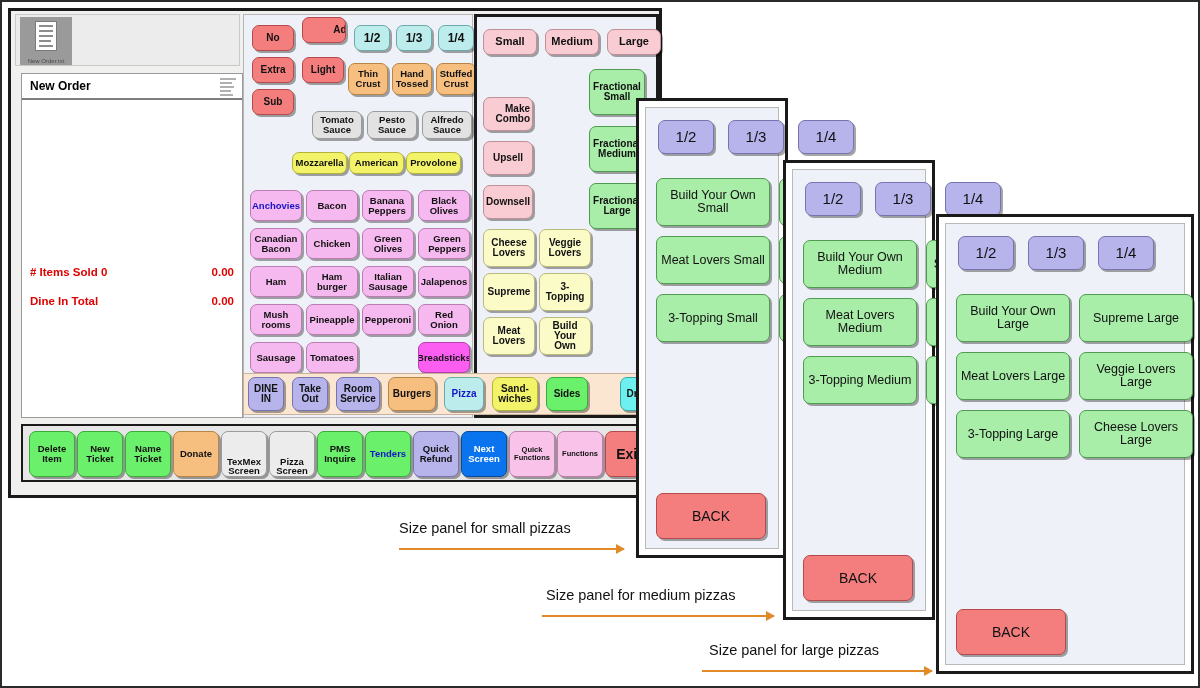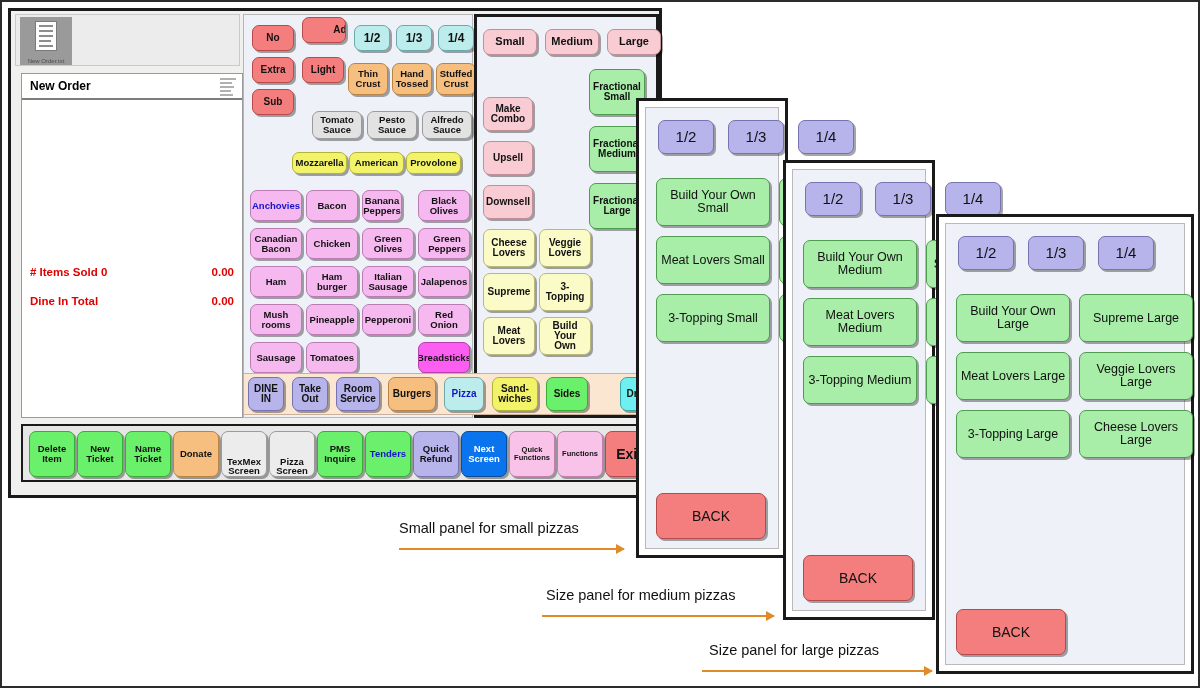--- a/index.html
+++ b/index.html
@@ -160,21 +160,21 @@
   .c-cyan   { background: #bdecec; border-color: #6ea9a9; }
   .c-orange { background: #f6bf80; border-color: #b98545; }
   .c-gray   { background: #e2e2e2; border-color: #9b9b9b; }
   .c-yellow { background: #f3f36a; border-color: #b3b33c; }
   .c-pink   { background: #f5b8ef; border-color: #bb7cb3; }
   .c-magenta{ background: #fb5ef0; border-color: #b840ae; text-align: right; }
   .c-cream  { background: #fbfbc8; border-color: #b9b97b; }
   .c-green  { background: #a8eda8; border-color: #4f9b4f; }
   .c-purple { background: #b7b4ec; border-color: #7673b0; }
   .c-blue   { background: #0a74ee; border-color: #0a4c99; color:#ffffff; }
-  .c-peach  { background: #f9cbd3; border-color: #c08f97; }
+  .c-peach  { background: #f9cbd3; border-color: #c08f97; text-align: right; }
   .c-ltpink { background: #f9c3e9; border-color: #c07fae; }
   .c-sky    { background: #6ef0f0; border-color: #3aa8a8; margin-left: 24px; }
   .c-lgreen { background: #6bf06b; border-color: #39ab39; justify-content: center; }
   .c-white  { background: #ececec; border-color: #9b9b9b; align-items: flex-end; }
   .t-blue   { color: #1414c8; }
 
   
   .cat-bar {
     position: absolute;
     left: 232px; top: 362px;
@@ -358,21 +358,21 @@
               <span>Provolone</span>
             </div>
           </div>
         <div id="mod-top">
             <div class="btn c-pink t-blue" style="left: 6px; top: 175px; width: 52px; height: 31px; font-size: 9.5px;">
               <span>Anchovies</span>
             </div>
             <div class="btn c-pink" style="left: 62px; top: 175px; width: 52px; height: 31px; font-size: 9.5px;">
               <span>Bacon</span>
             </div>
-            <div class="btn c-pink" style="left: 118px; top: 175px; width: 40px; height: 31px; font-size: 9.5px;">
+            <div class="btn c-pink" style="left: 118px; top: 175px; width: 50px; height: 31px; font-size: 9.5px;">
               <span>Banana Peppers</span>
             </div>
             <div class="btn c-pink" style="left: 174px; top: 175px; width: 52px; height: 31px; font-size: 9.5px;">
               <span>Black Olives</span>
             </div>
             <div class="btn c-pink" style="left: 6px; top: 213px; width: 52px; height: 31px; font-size: 9.5px;">
               <span>Canadian Bacon</span>
             </div>
             <div class="btn c-pink" style="left: 62px; top: 213px; width: 52px; height: 31px; font-size: 9.5px;">
               <span>Chicken</span>
@@ -647,21 +647,21 @@
         </div>
         <div class="btn c-green" style="left: 133px; top: 186px; width: 114px; height: 48px; font-size: 12.5px;">
           <span>Cheese Lovers Large</span>
         </div>
         <div class="btn c-red" style="left: 10px; top: 385px; width: 110px; height: 46px; font-size: 14px;">
           <span>BACK</span>
         </div>
       </div>
     </div>
 
-  <div class="anno-label" style="left:397px; top:518px;">Small panel for small pizzas</div>
+  <div class="anno-label" style="left:397px; top:518px;">Size panel for small pizzas</div>
   <div class="anno-arrow" style="left:397px; top:546px; width:225px;"></div>
 
   <div class="anno-label" style="left:544px; top:585px;">Size panel for medium pizzas</div>
   <div class="anno-arrow" style="left:540px; top:613px; width:232px;"></div>
 
   <div class="anno-label" style="left:707px; top:640px;">Size panel for large pizzas</div>
   <div class="anno-arrow" style="left:700px; top:668px; width:230px;"></div>
 
 </div>
 

